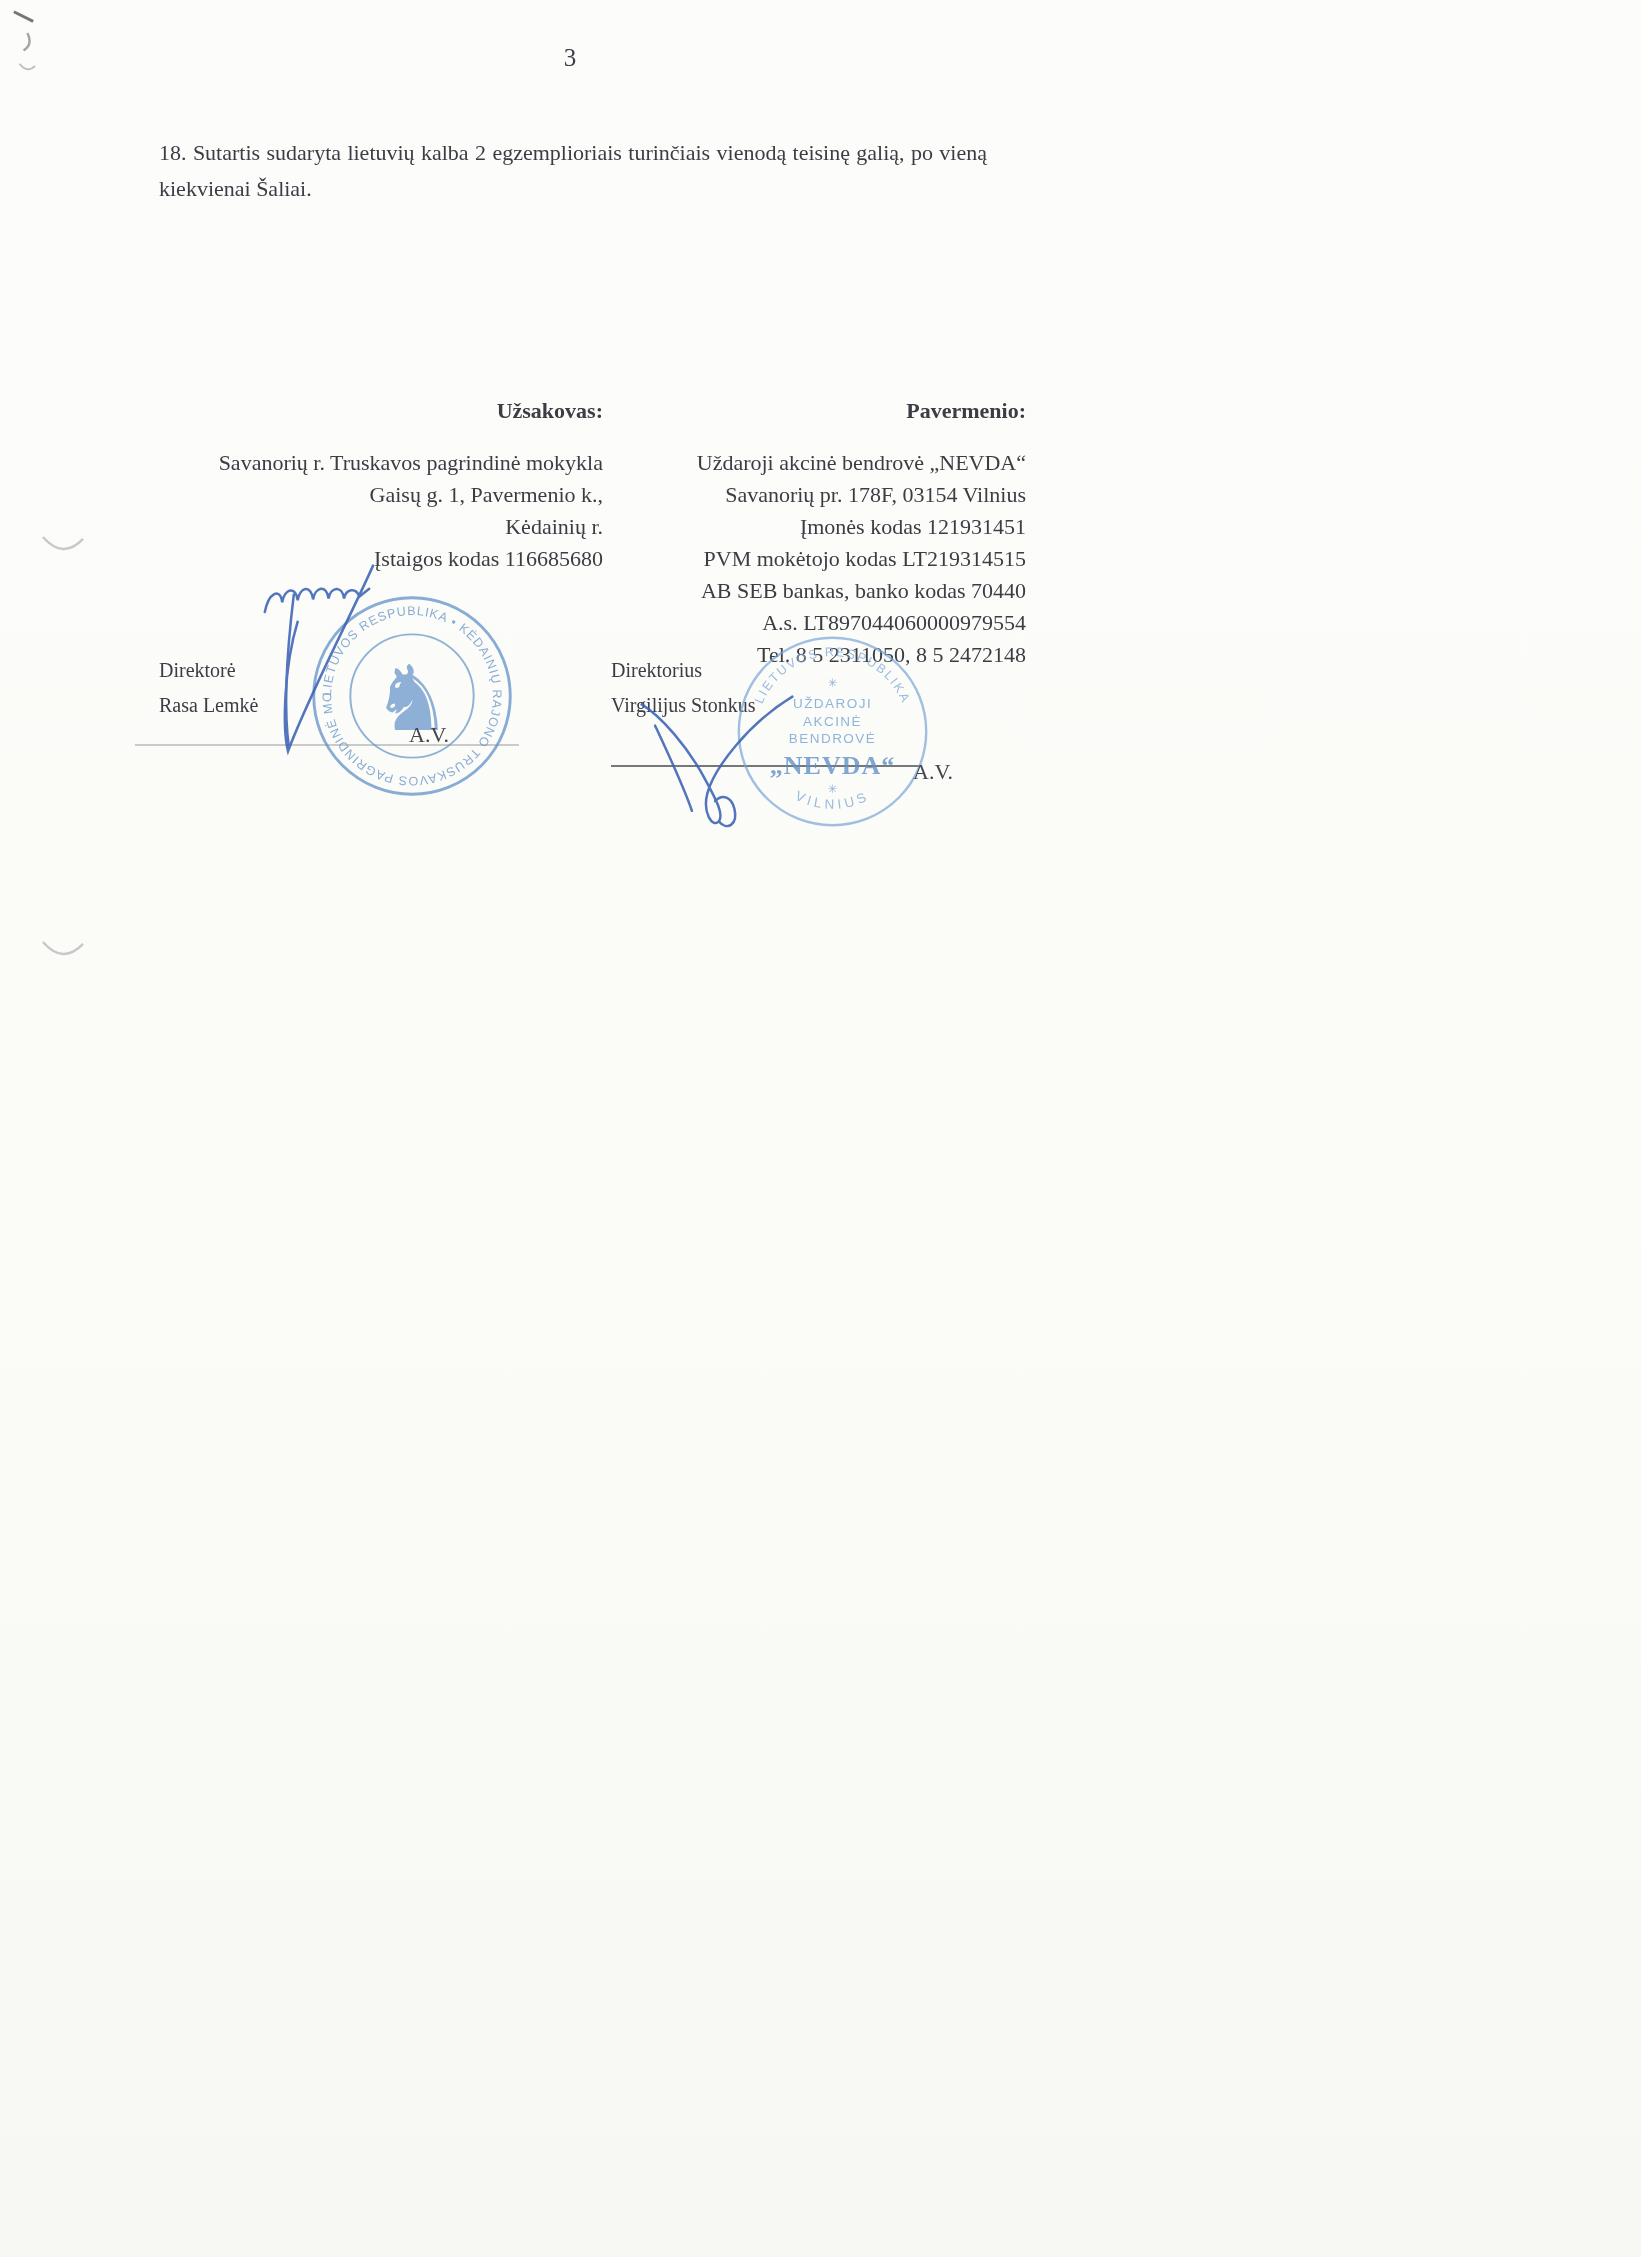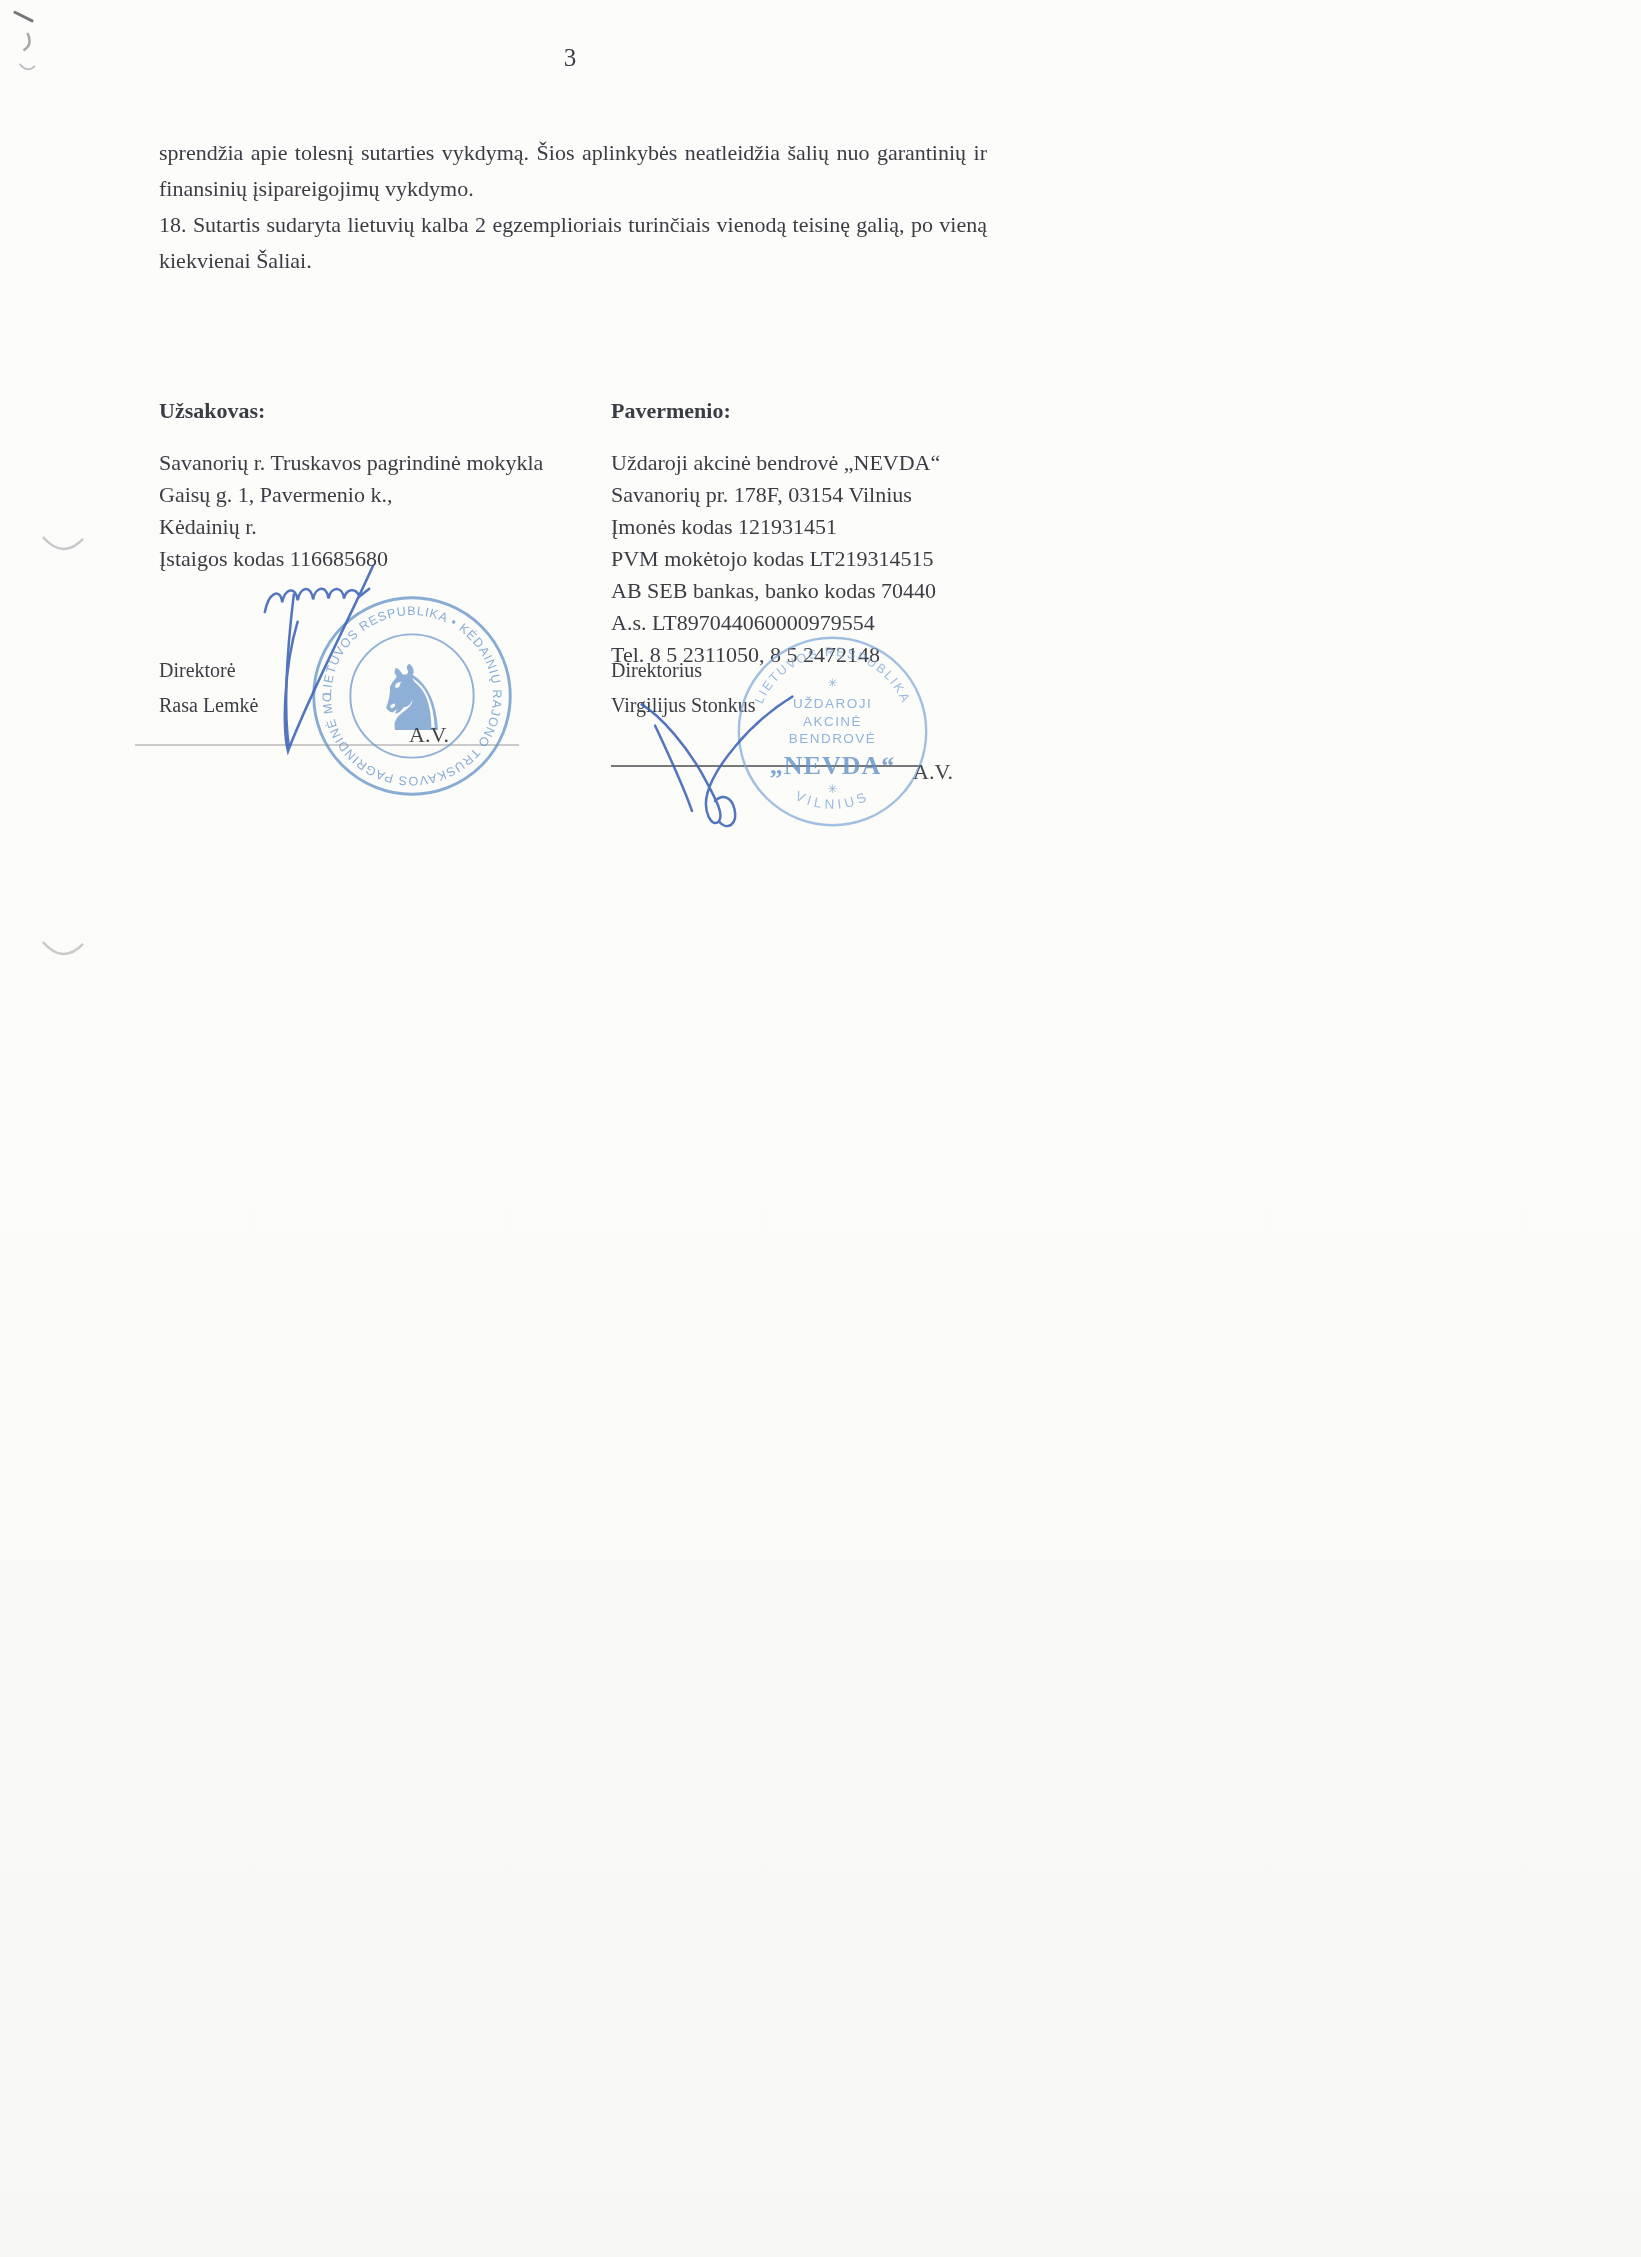--- a/index.html
+++ b/index.html
@@ -27,21 +27,21 @@
   .clauses{
     position:absolute;left:159px;top:135px;width:828px;
     font-size:22px;line-height:36px;text-align:justify;
   }
   .clauses p{margin:0;}
   .section-title{
     position:absolute;left:159px;top:331px;width:828px;
     margin:0;text-align:center;
     font-size:22px;font-weight:bold;letter-spacing:1px;
   }
-  .col{position:absolute;top:398px;font-size:22px;}
+  .col{position:absolute;top:398px;font-size:22px;text-align:right;}
   .col-left{left:159px;width:444px;}
   .col-right{left:611px;width:415px;}
   .role{font-weight:bold;margin-bottom:23px;}
   .addr div{line-height:32px;}
   .signer{position:absolute;font-size:20px;line-height:35px;}
   .signer-left{left:159px;top:653px;}
   .signer-right{left:611px;top:653px;}
   .sig-rule{position:absolute;height:1.9px;}
   .rule-left{left:135px;top:744px;width:384px;background:var(--rule-gray);opacity:.45;}
   .rule-right{left:611px;top:765px;width:309px;background:#55565a;opacity:.8;}
@@ -60,21 +60,20 @@
   .corner-marks{left:3.9px;top:3.9px;}
 </style>
 </head>
 <body>
 
 <div class="page">
 
   <div class="page-number">3</div>
 
   <div class="clauses">
-    <p>sprendžia apie tolesnį sutarties vykdymą. Šios aplinkybės neatleidžia šalių nuo garantinių ir finansinių įsipareigojimų vykdymo.</p>
     <p>18. Sutartis sudaryta lietuvių kalba 2 egzemplioriais turinčiais vienodą teisinę galią, po vieną kiekvienai Šaliai.</p>
   </div>
 
 
   <div class="col col-left">
     <div class="role">Užsakovas:</div>
     <div class="addr">
       <div>Savanorių r. Truskavos pagrindinė mokykla</div>
       <div>Gaisų g. 1, Pavermenio k.,</div>
       <div>Kėdainių r.</div>

